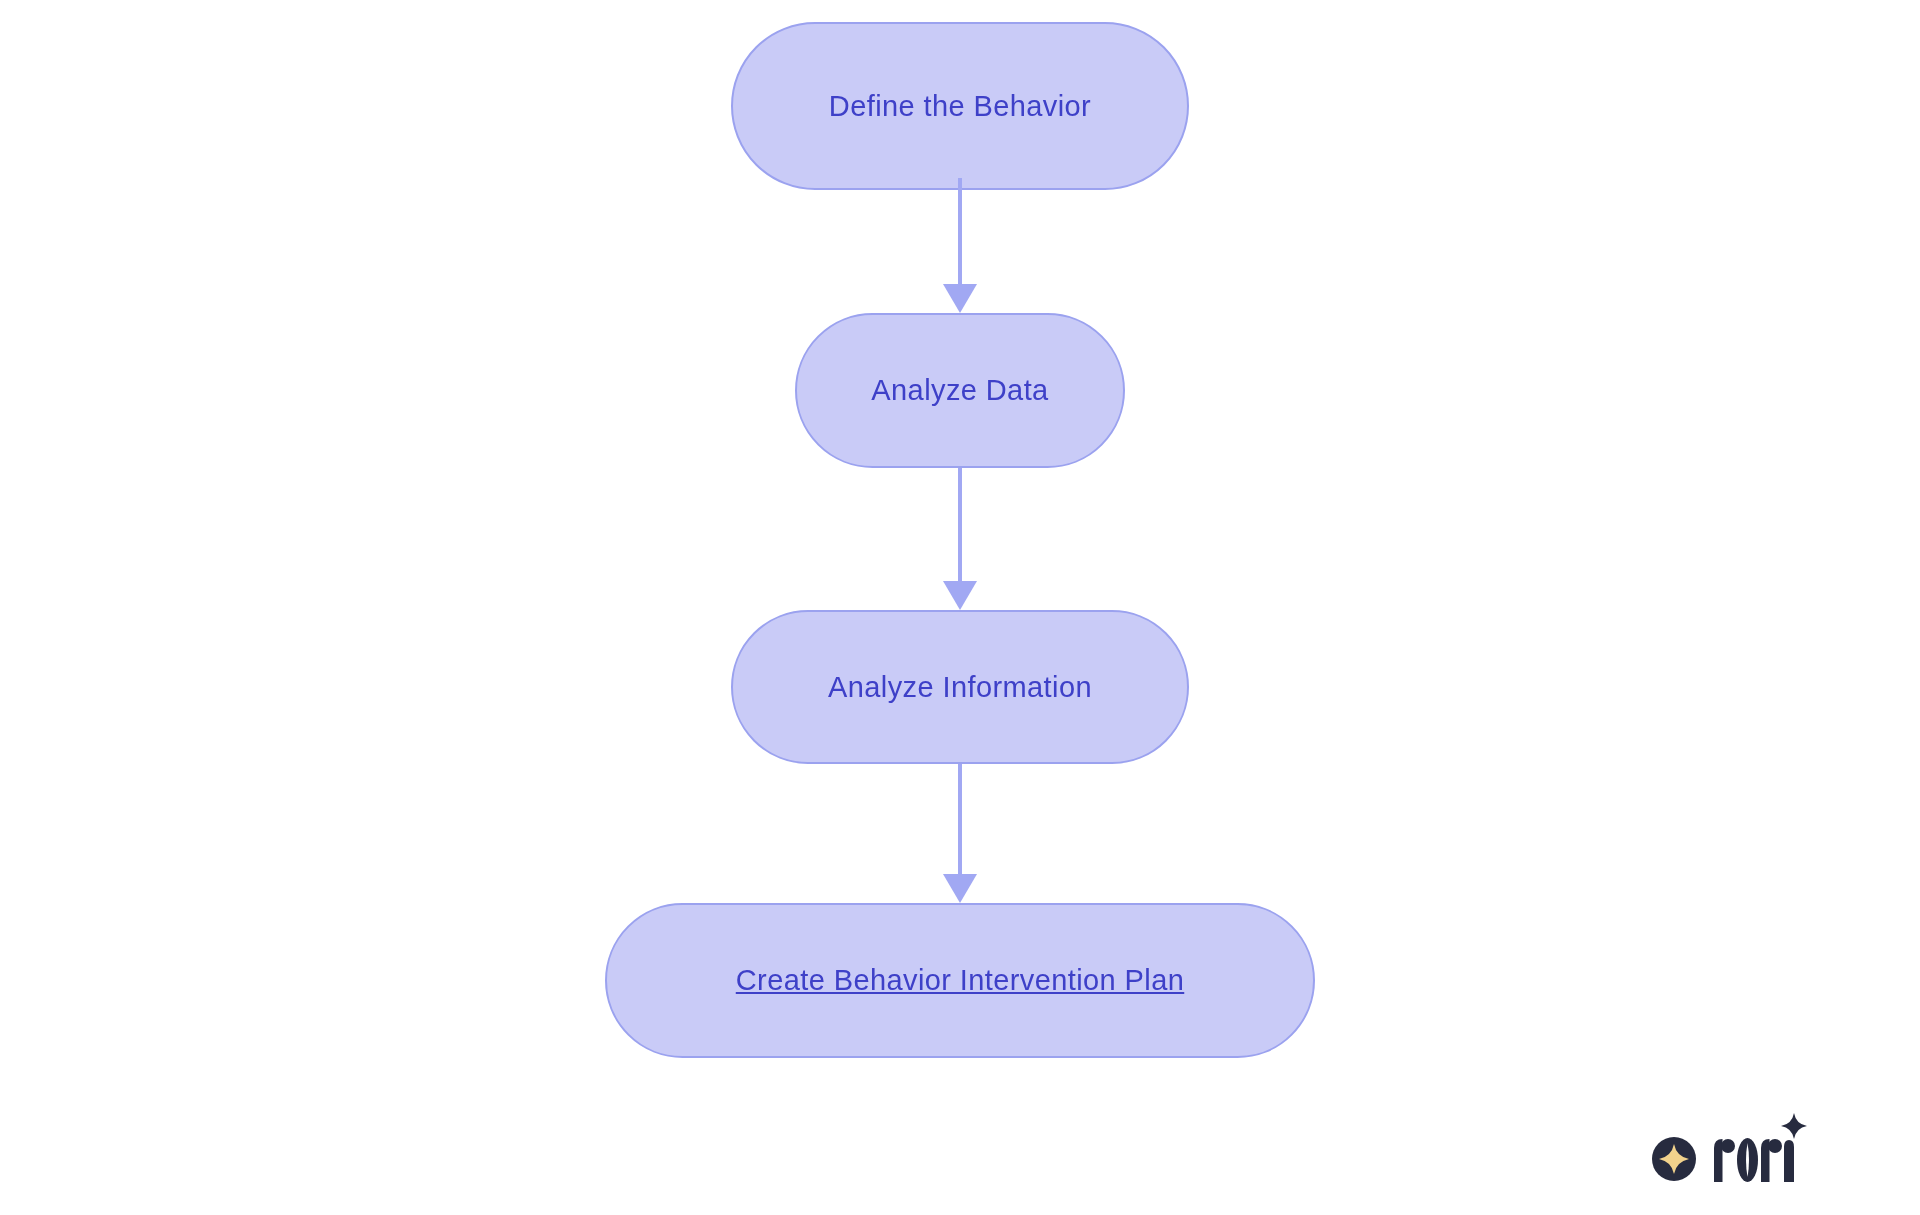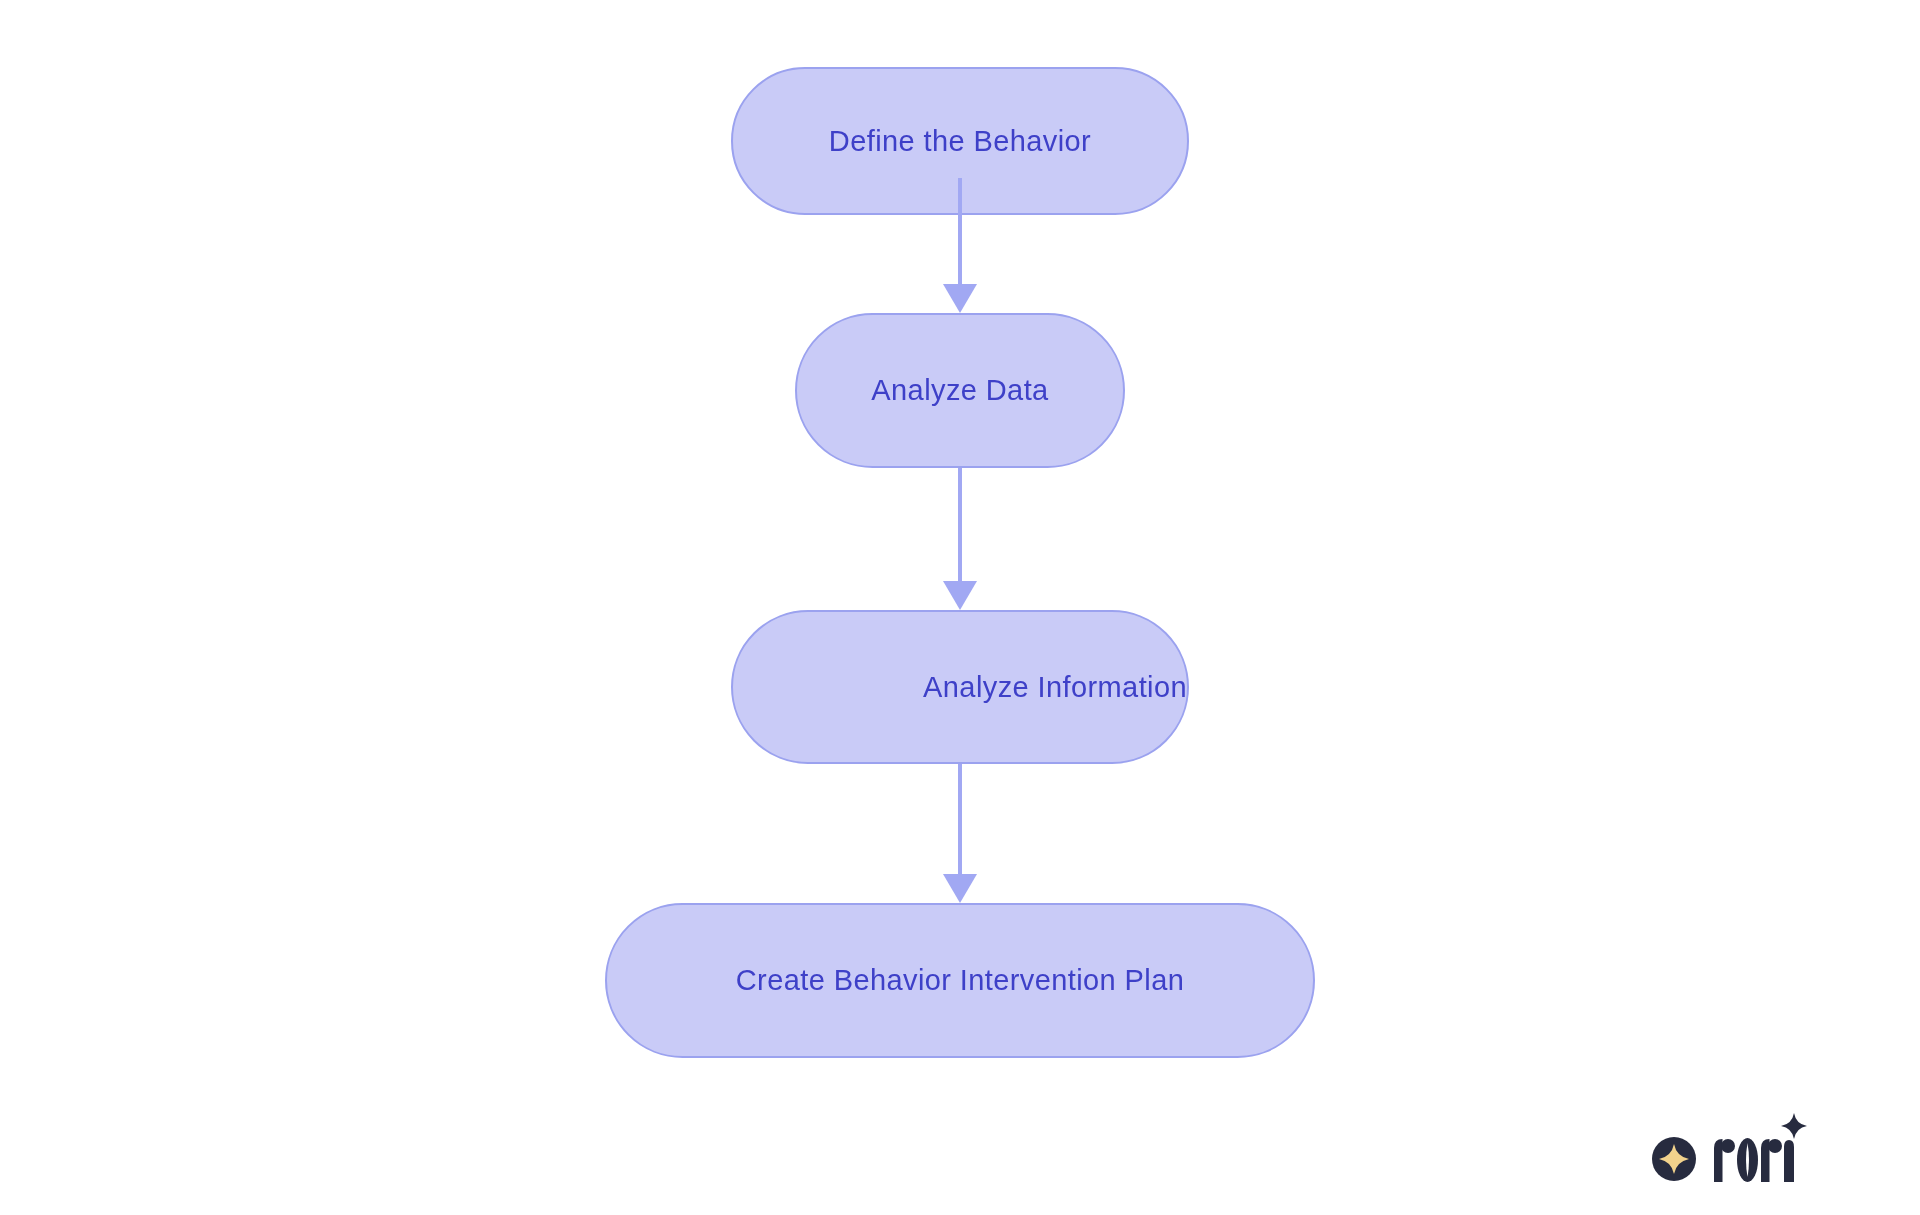--- a/index.html
+++ b/index.html
@@ -29,24 +29,24 @@
     align-items: center;
     justify-content: center;
     background: var(--node-fill);
     border: 2px solid var(--node-border);
     border-radius: 999px;
     color: var(--node-text);
     font-size: 29px;
     letter-spacing: 0.4px;
     text-align: center;
   }
-  .n1 { left: 731px; top: 22px;  width: 458px; height: 148px; margin-top: 45px; }
+  .n1 { left: 731px; top: 22px;  width: 458px; height: 168px; }
   .n2 { left: 795px; top: 313px; width: 330px; height: 155px; }
-  .n3 { left: 731px; top: 610px; width: 458px; height: 154px; justify-content: flex-end; }
-  .n4 { left: 605px; top: 903px; width: 710px; height: 155px; }
+  .n3 { left: 731px; top: 610px; width: 458px; height: 154px; }
+  .n4 { left: 605px; top: 903px; width: 710px; height: 155px; text-decoration: underline; }
   .arrow-stem {
     position: absolute;
     left: 958px;
     width: 4px;
     background: var(--arrow);
   }
   .a1 { top: 178px; height: 106px; }
   .a2 { top: 468px; height: 113px; }
   .a3 { top: 764px; height: 110px; }
   .arrow-head {

